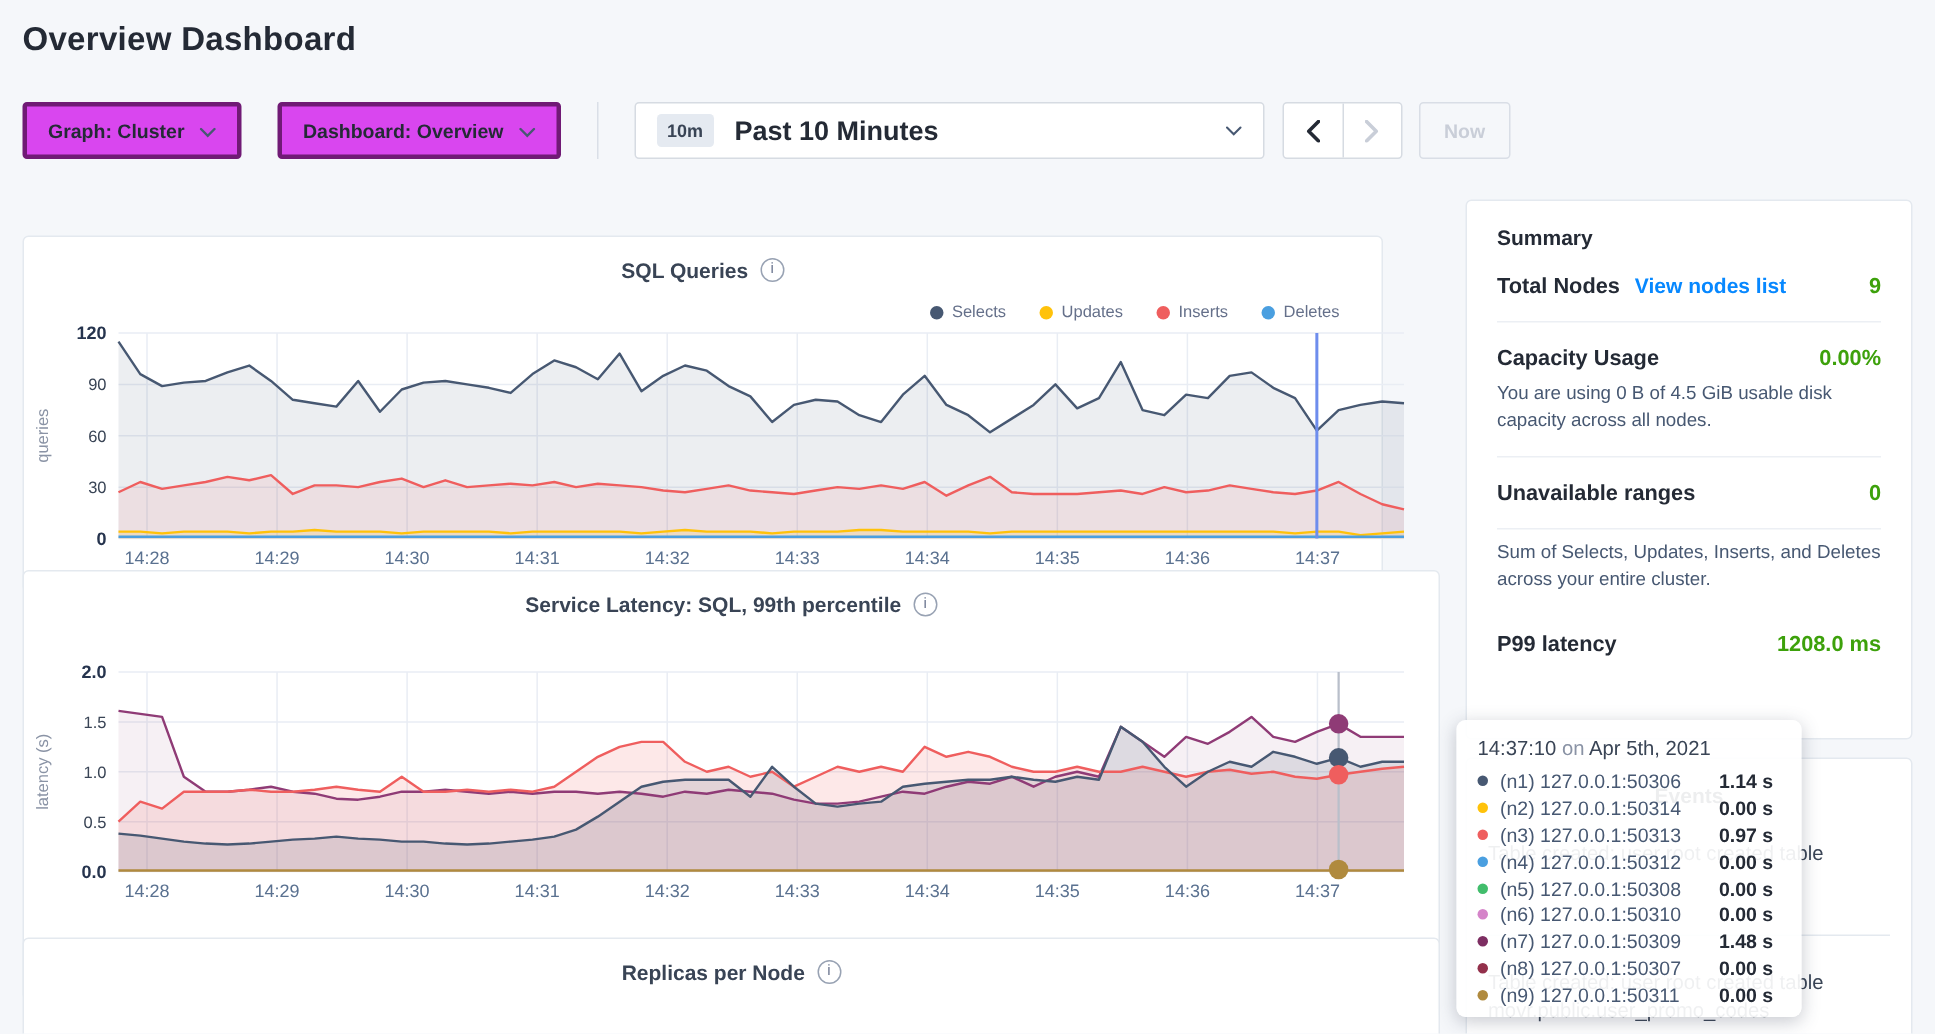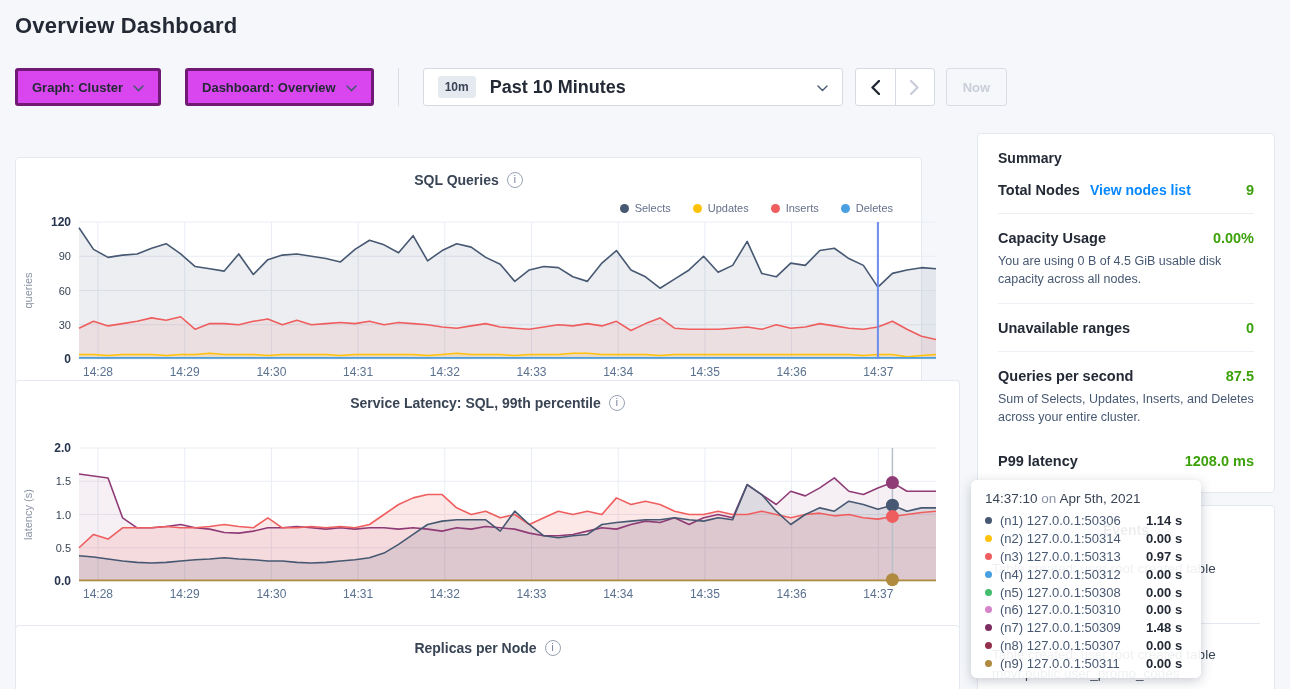--- a/index.html
+++ b/index.html
@@ -267,24 +267,20 @@
       </div>
       <div class="sum-desc">You are using 0 B of 4.5 GiB usable disk capacity across all nodes.</div>
       <div class="sum-divider"></div>
 
       <div class="sum-row">
         <span class="sum-label">Unavailable ranges</span>
         <span class="sum-value">0</span>
       </div>
       <div class="sum-divider"></div>
 
-      <div class="sum-row">
-        <span class="sum-label">Queries per second</span>
-        <span class="sum-value">87.5</span>
-      </div>
       <div class="sum-desc">Sum of Selects, Updates, Inserts, and Deletes across your entire cluster.</div>
 
       <div class="sum-row" style="margin-top:26px">
         <span class="sum-label">P99 latency</span>
         <span class="sum-value">1208.0 ms</span>
       </div>
     </div>
   </div>
 
   <div class="card card-events">

